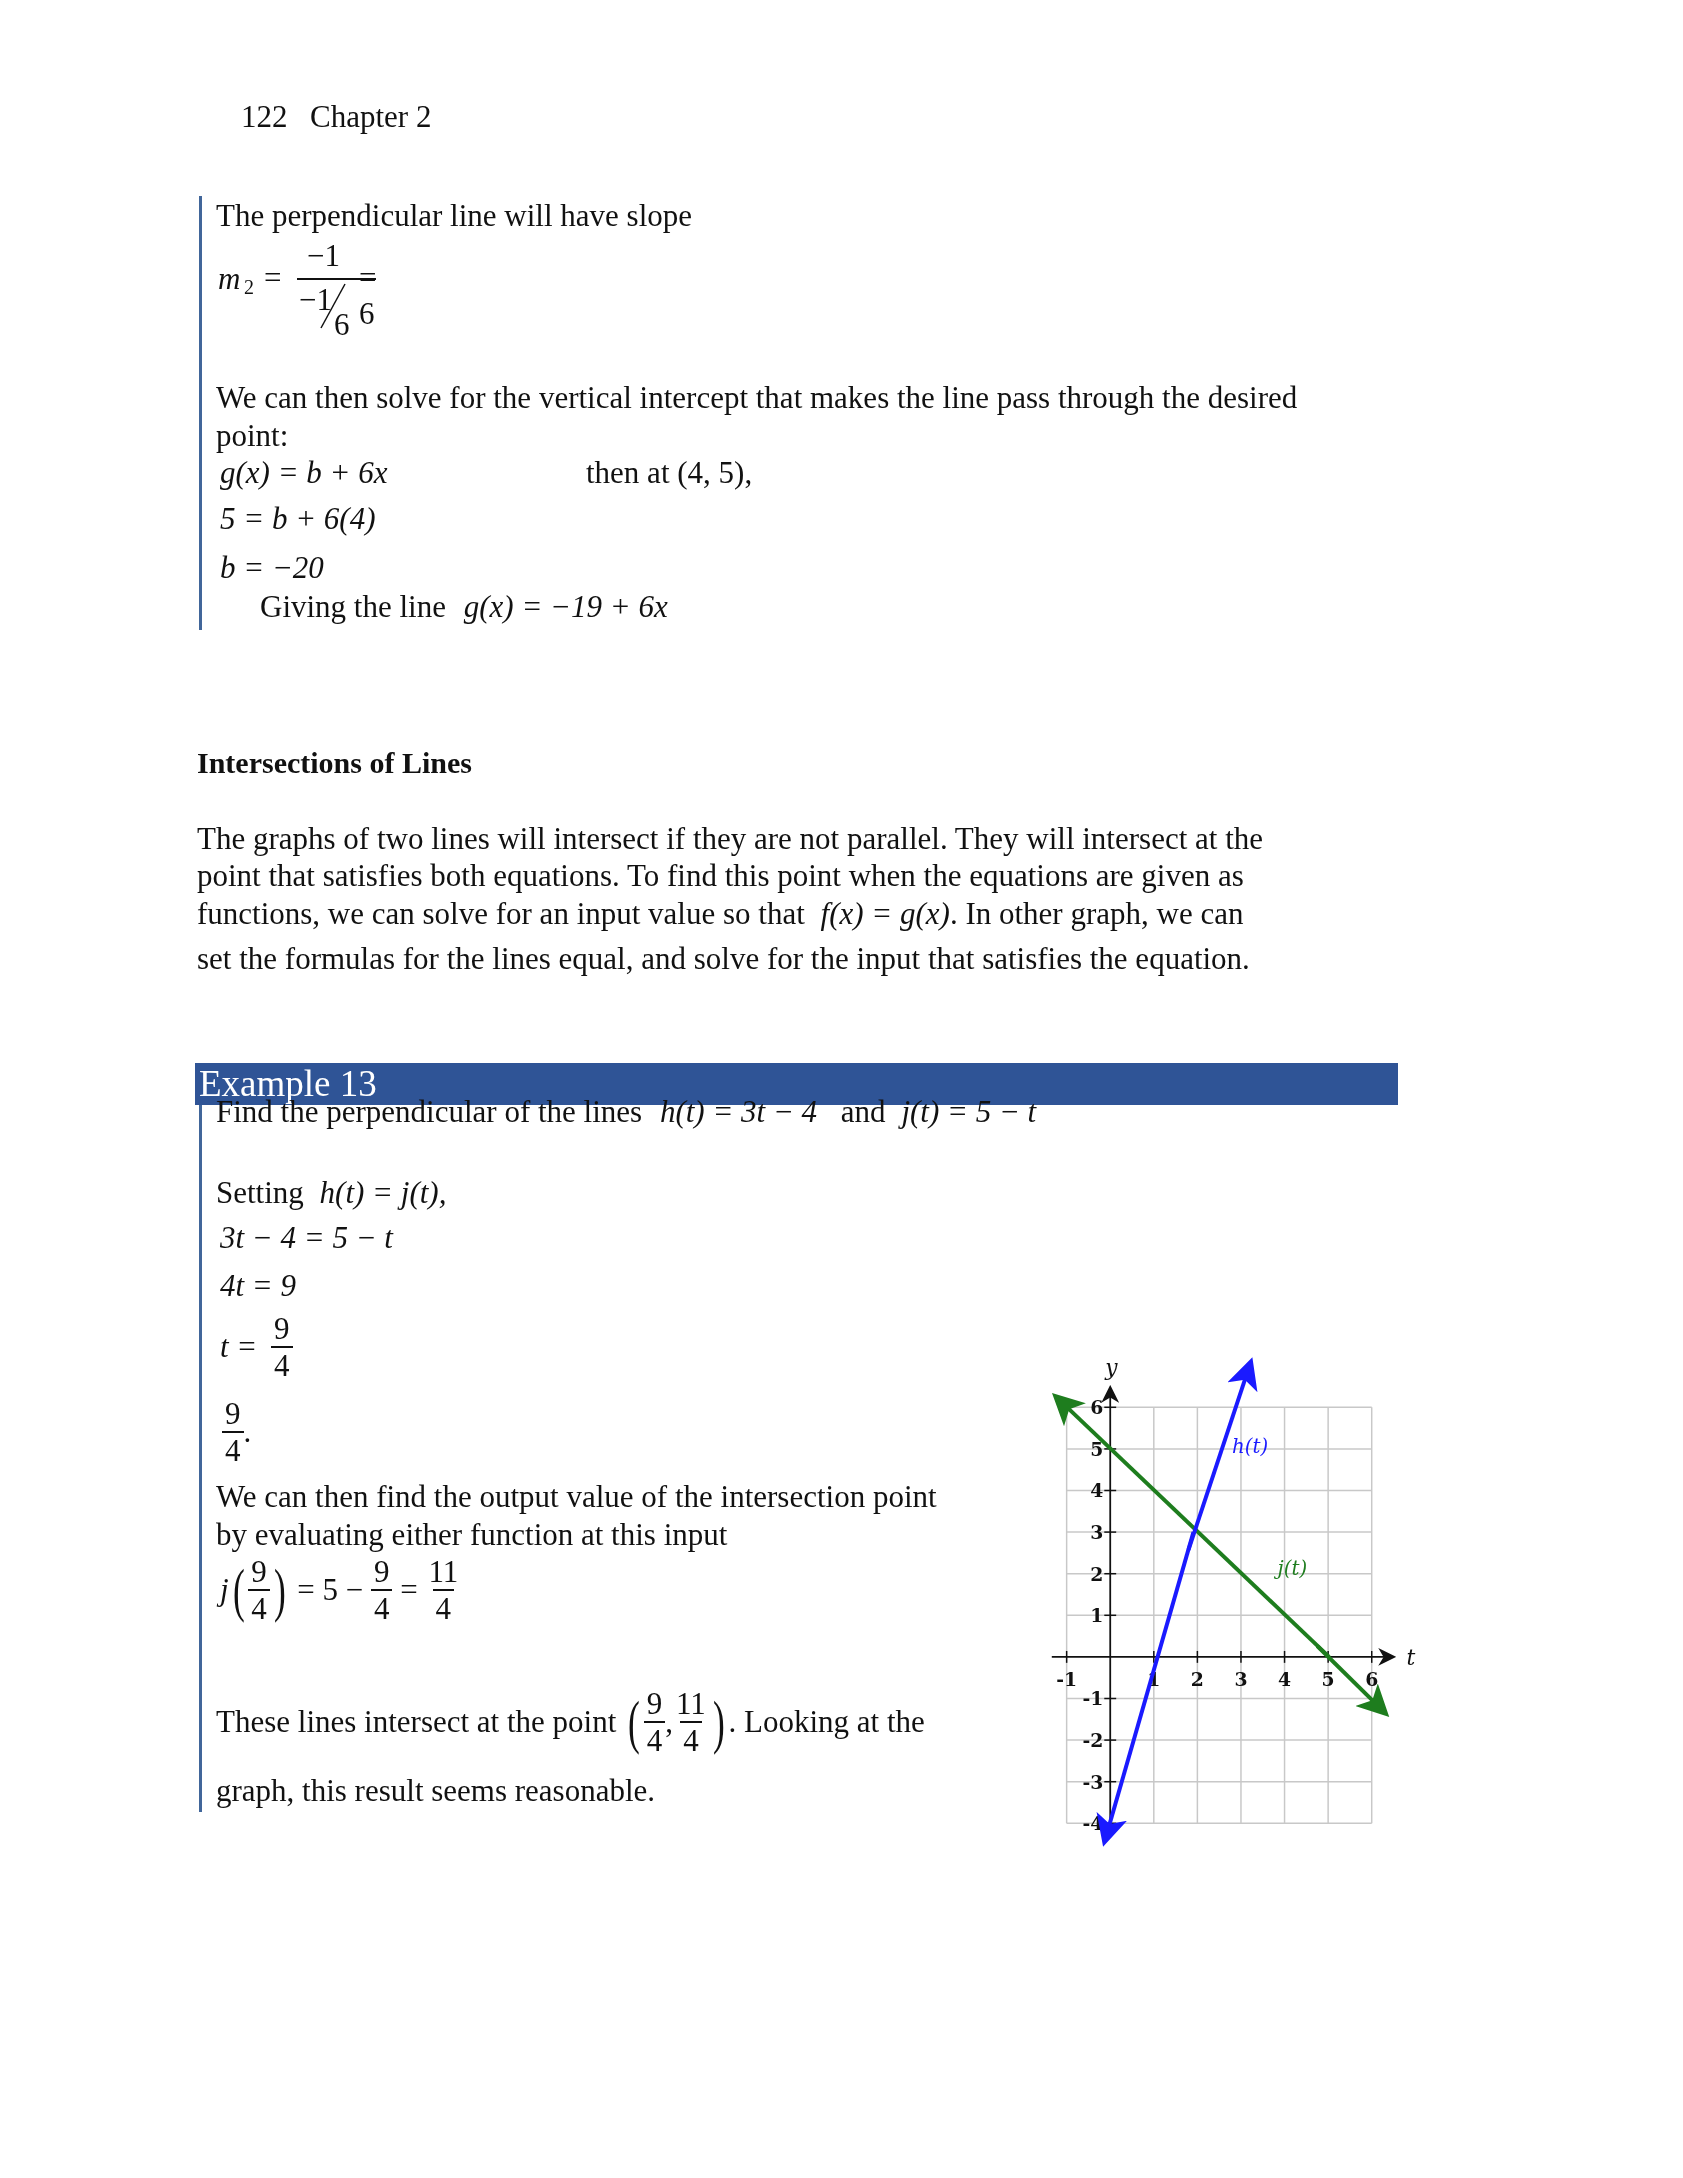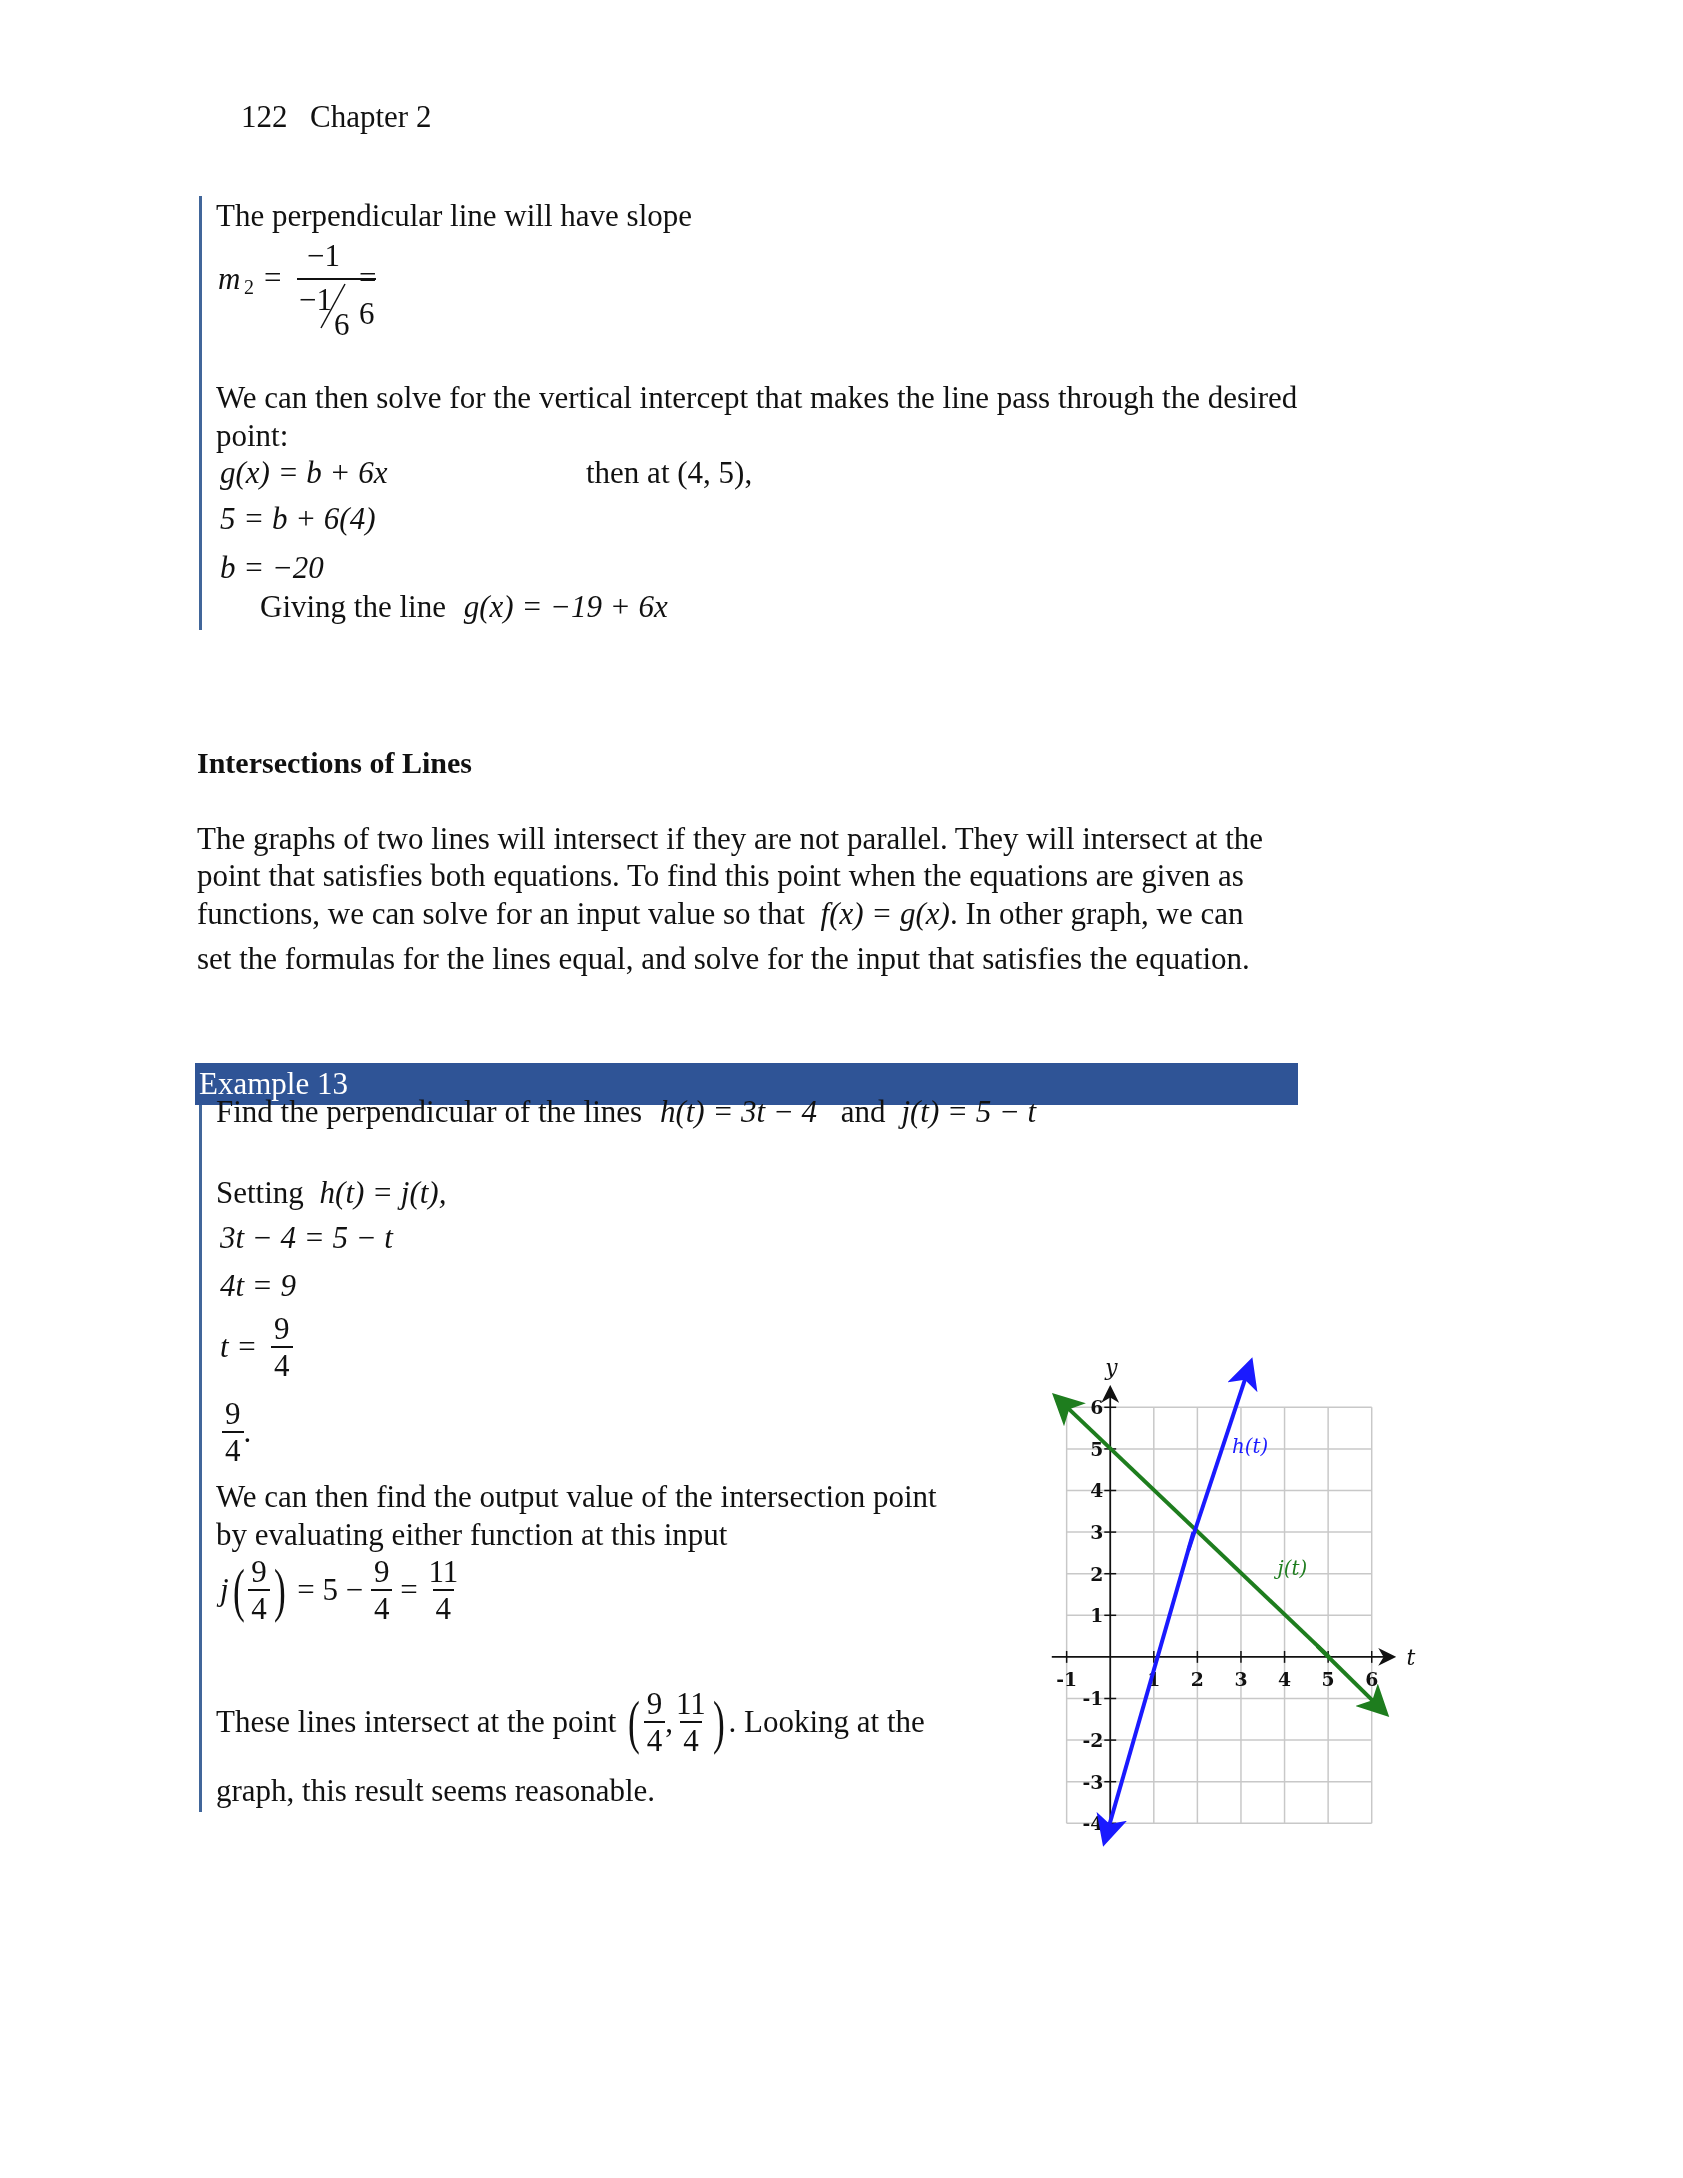--- a/index.html
+++ b/index.html
@@ -11,22 +11,22 @@
   .txt { font-size: 31px; line-height: 38px; white-space: nowrap; }
   .it { font-style: italic; }
   .runhead { font-size: 31px; }
   .leftbar { position: absolute; width: 3px; background: #41669a; }
   .heading { font-weight: bold; font-size: 30px; }
   .frac { display: inline-flex; flex-direction: column; align-items: center; vertical-align: middle; line-height: 1; }
   .frac .num { padding: 0 3px 2px; }
   .frac .den { border-top: 2px solid #111; padding: 2px 3px 0; }
   .paren { font-size: 59px; font-weight: 200; vertical-align: middle; line-height: 1; transform: scaleX(0.6); display: inline-block; }
   .ex-header {
-    position: absolute; left: 195px; top: 1063px; width: 1103px; height: 42px;
-    background: #2f5496; color: #fff; font-size: 31px; line-height: 42px; padding-left: 4px; box-sizing: border-box;
+    position: absolute; left: 195px; top: 1063px; width: 1203px; height: 42px;
+    background: #2f5496; color: #fff; font-size: 37px; line-height: 42px; padding-left: 4px; box-sizing: border-box;
   }
 </style>
 </head>
 <body>
 
 <div class="abs runhead" style="left:197px; top:99px;margin-left:44px;">122</div>
 <div class="abs runhead" style="left:310px; top:99px;">Chapter 2</div>
 
 <div class="leftbar" style="left:199px; top:196px; height:434px;"></div>
 <div class="abs txt" style="left:216px; top:197px;">The perpendicular line will have slope</div>

